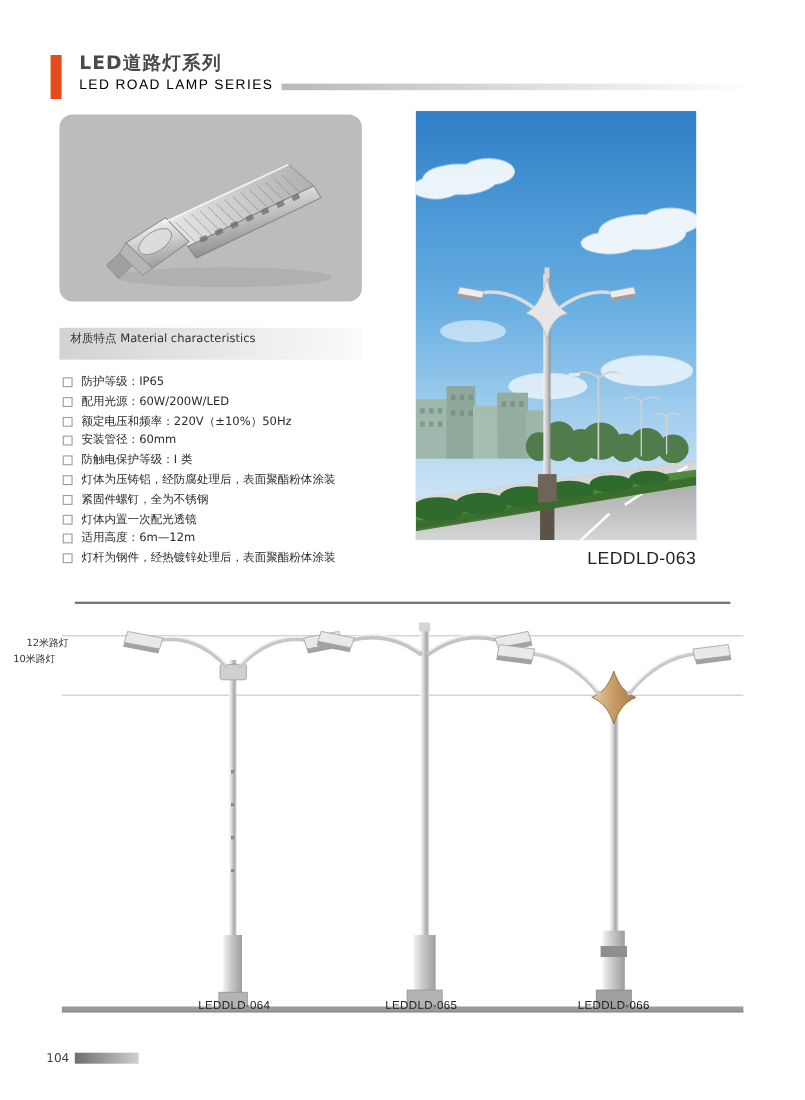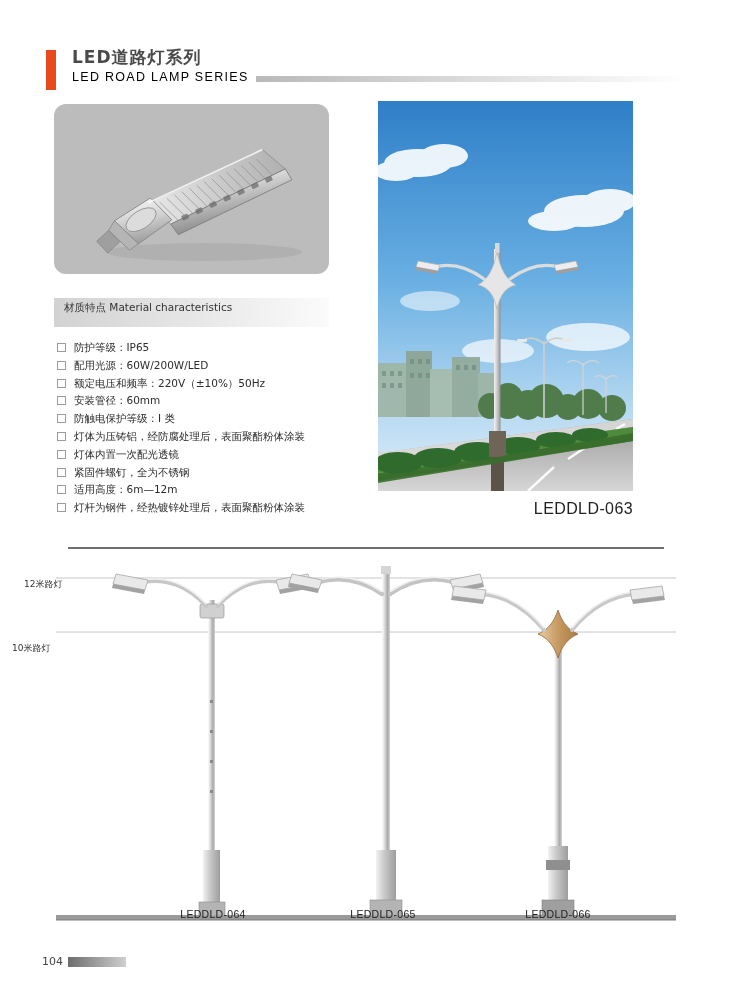--- a/index.html
+++ b/index.html
@@ -153,21 +153,21 @@
     width: 620px;
     height: 380px;
   }
   .dim-label {
     position: absolute;
     font-size: 9px;
     color: #333;
     font-family: "DejaVu Sans", sans-serif;
   }
   .lbl-12 { left: 12px; top: 578px; margin-left: 12px; }
-  .lbl-10 { left: 12px; top: 642px; }
+  .lbl-10 { left: 12px; top: 593px; }
 
   .pole-caption {
     position: absolute;
     top: 908px;
     font-size: 10.5px;
     color: #222;
     text-align: center;
     width: 140px;
     letter-spacing: .3px;
   }
@@ -269,22 +269,22 @@
 <div class="mat-head">
   <div class="mat-head-text">材质特点 Material characteristics</div>
 </div>
 <div class="mat-list">
   <div class="mat-item"><span class="cb"></span><span>防护等级：IP65</span></div>
   <div class="mat-item"><span class="cb"></span><span>配用光源：60W/200W/LED</span></div>
   <div class="mat-item"><span class="cb"></span><span>额定电压和频率：220V（±10%）50Hz</span></div>
   <div class="mat-item"><span class="cb"></span><span>安装管径：60mm</span></div>
   <div class="mat-item"><span class="cb"></span><span>防触电保护等级：I 类</span></div>
   <div class="mat-item"><span class="cb"></span><span>灯体为压铸铝，经防腐处理后，表面聚酯粉体涂装</span></div>
+  <div class="mat-item"><span class="cb"></span><span>紧固件螺钉，全为不锈钢</span></div>
   <div class="mat-item"><span class="cb"></span><span>灯体内置一次配光透镜</span></div>
-  <div class="mat-item"><span class="cb"></span><span>紧固件螺钉，全为不锈钢</span></div>
   <div class="mat-item"><span class="cb"></span><span>适用高度：6m—12m</span></div>
   <div class="mat-item"><span class="cb"></span><span>灯杆为钢件，经热镀锌处理后，表面聚酯粉体涂装</span></div>
 </div>
 
 <div class="photo">
   <svg width="255" height="390" viewBox="0 0 255 390">
     <defs>
       <linearGradient id="sky" x1="0" y1="0" x2="0" y2="1">
         <stop offset="0" stop-color="#2f7fc8"></stop>
         <stop offset="0.45" stop-color="#67aee2"></stop>

